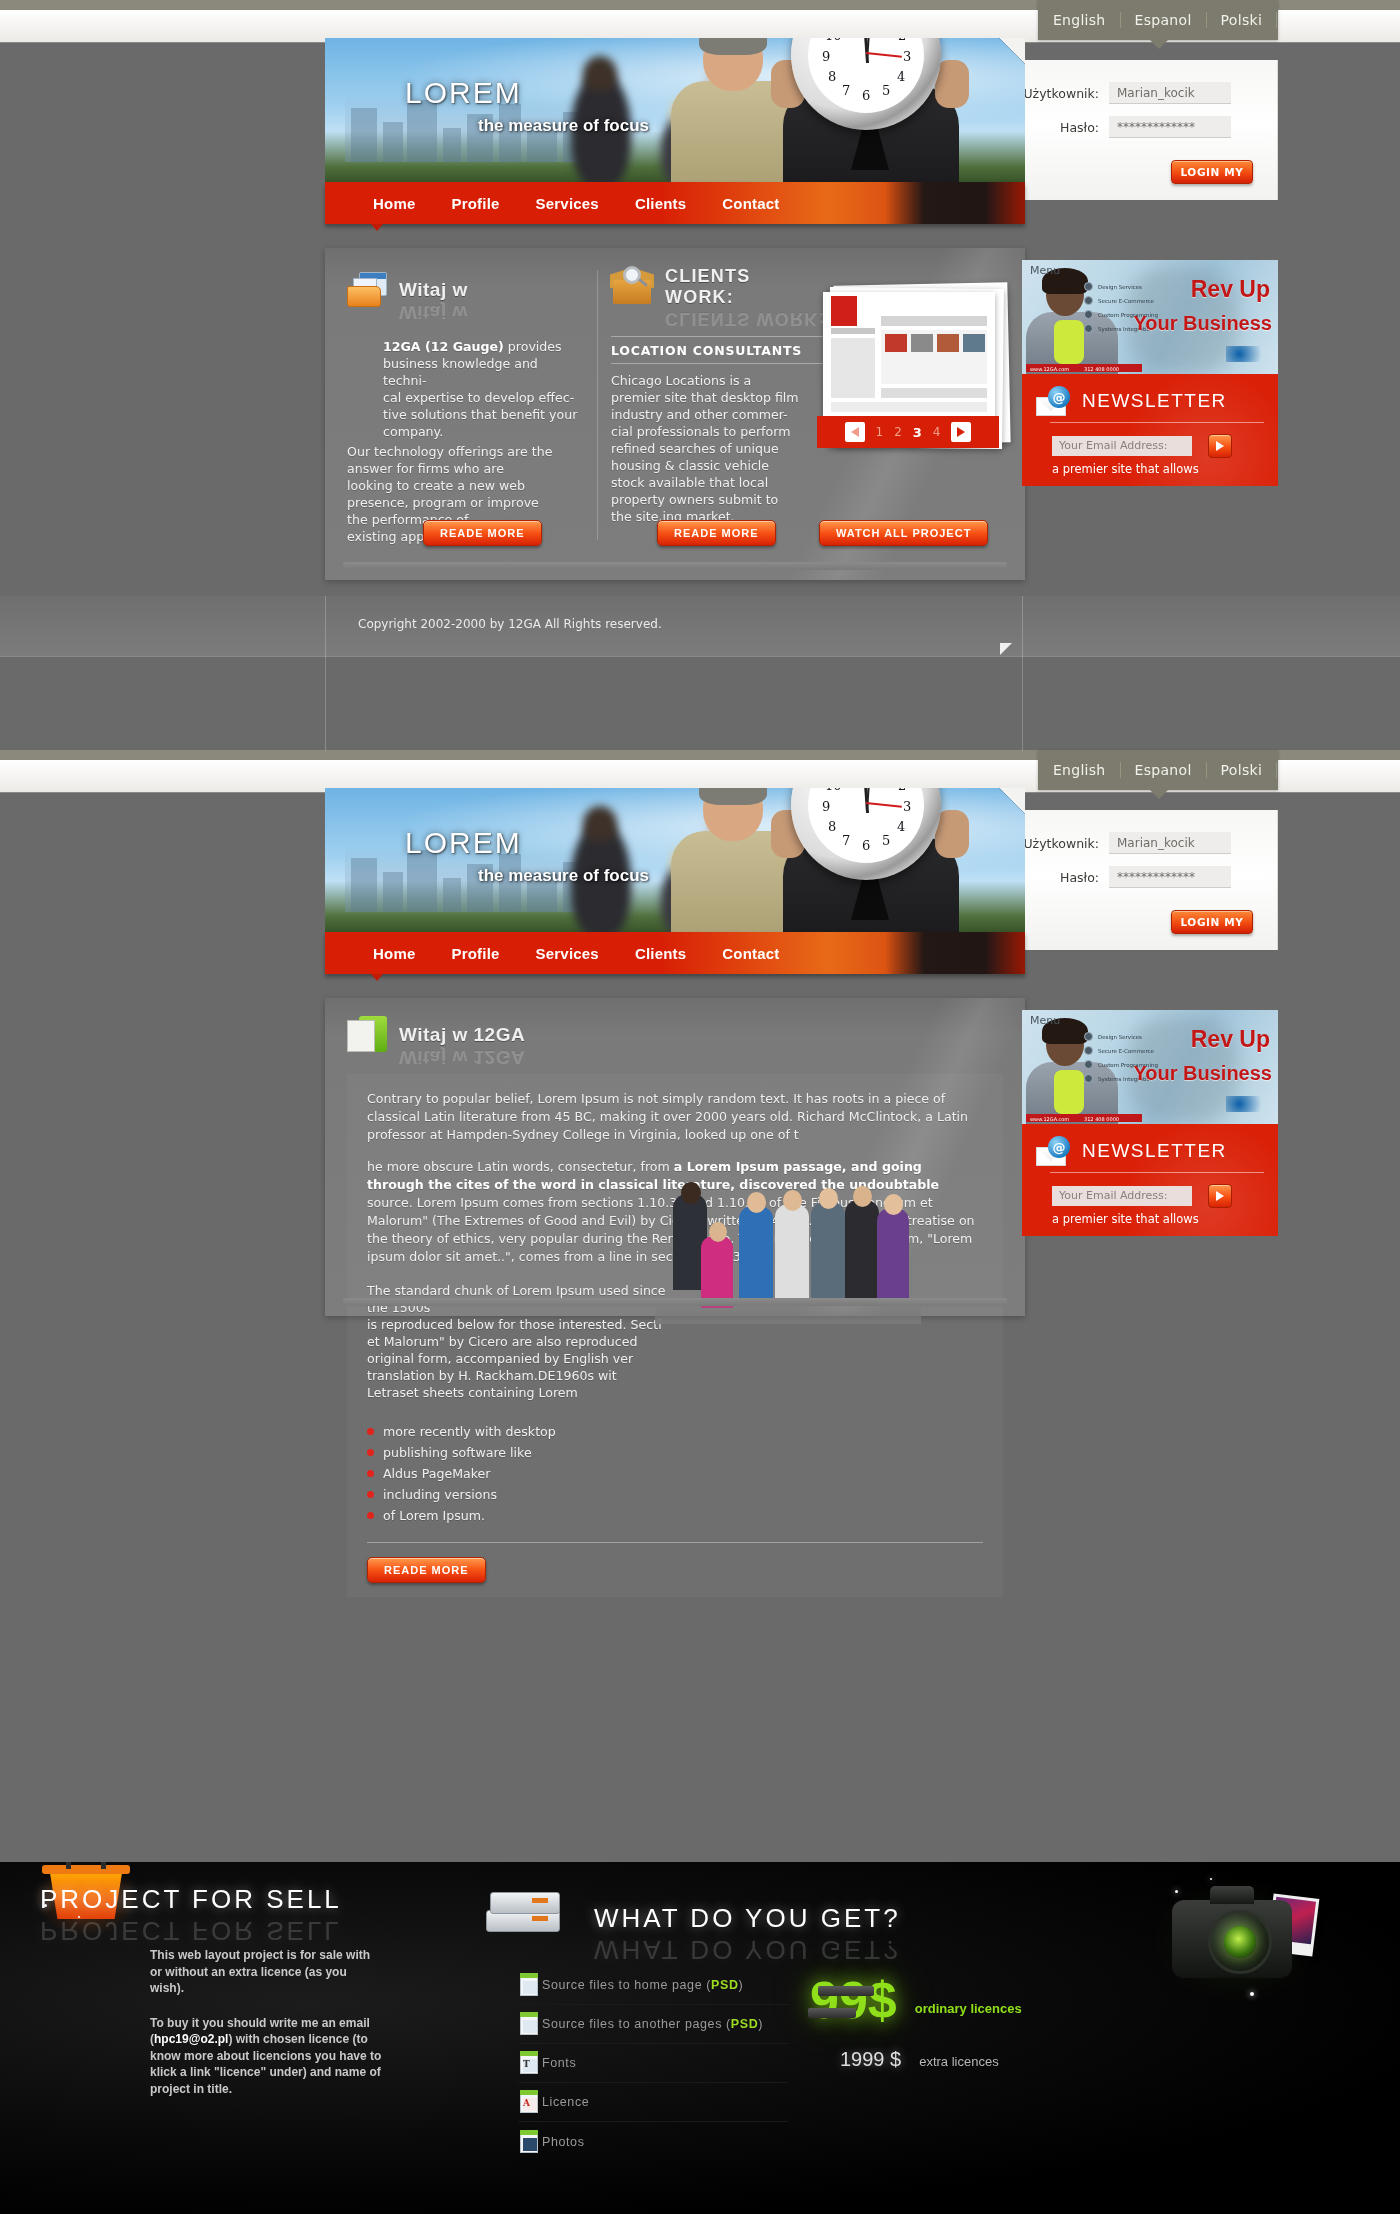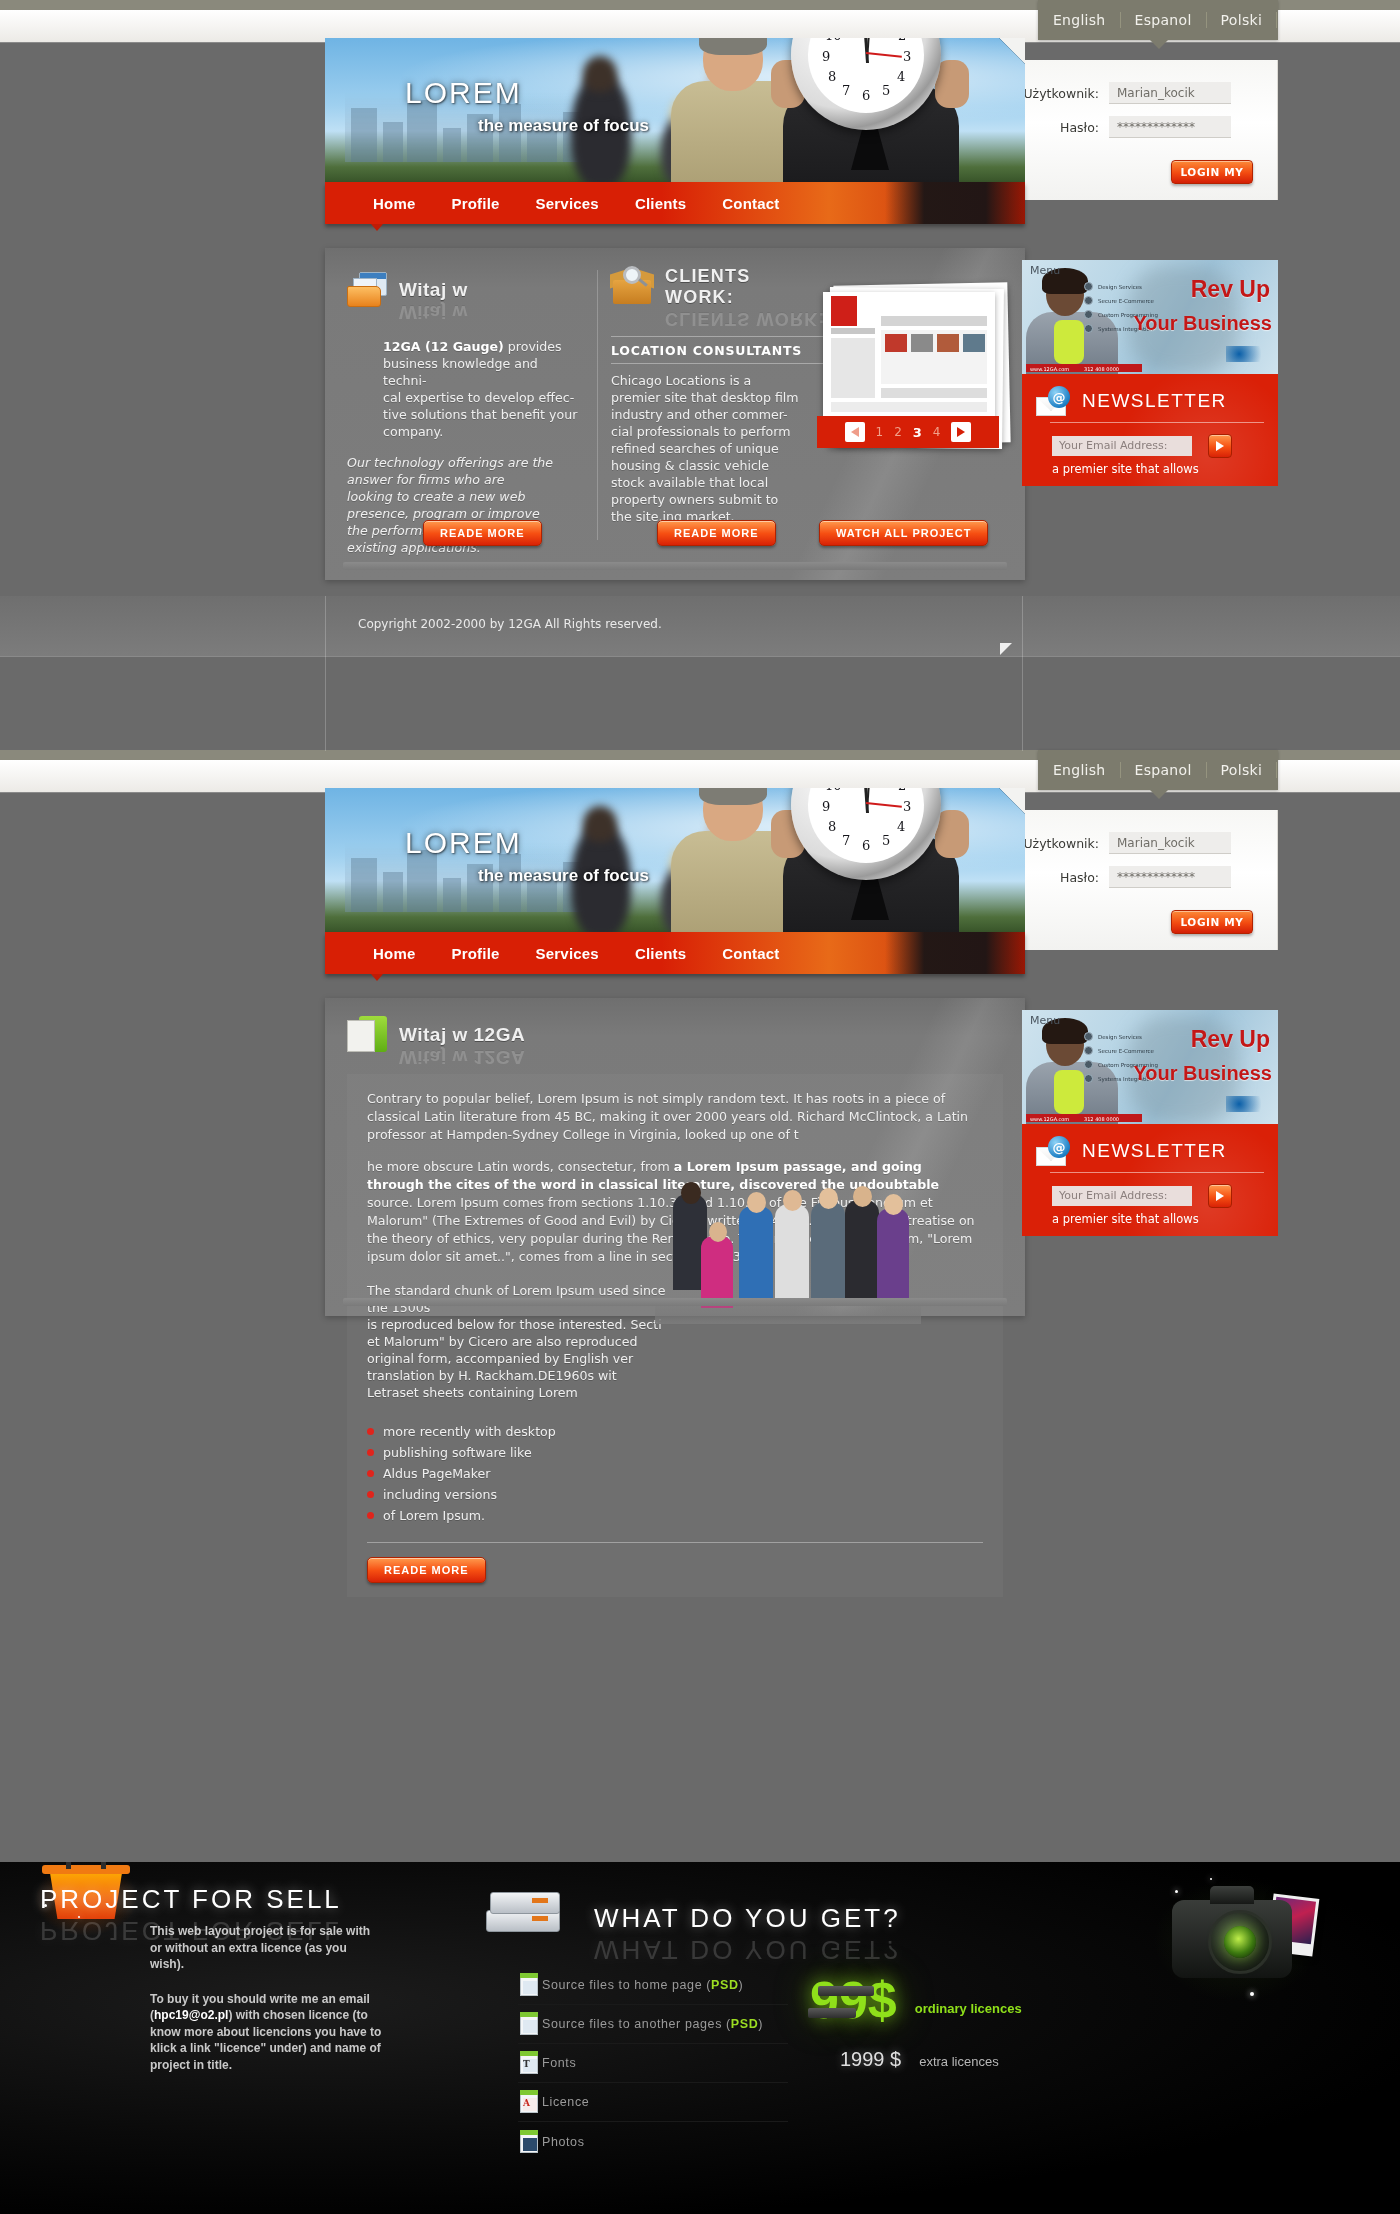--- a/index.html
+++ b/index.html
@@ -432,21 +432,21 @@
             <span class="fold"></span>
         </span>
         <span class="t reflect" data-refl="Witaj w">Witaj w</span>
       </div>
       <div class="btext" style="margin-top:30px;margin-left:36px;">
         <b>12GA (12 Gauge)</b><span> provides business knowledge and techni-</span><br>
         <span>cal expertise to develop effec-</span><br>
         <span>tive solutions that benefit your</span><br>
         <span>company.</span>
       </div>
-      <div class="btext" style="margin-top:14px;font-style:italic;">
+      <div class="btext" style="margin-top:3px;">
         <span>Our technology offerings are the</span><br>
         <span>answer for firms who are</span><br>
         <span>looking to create a new web</span><br>
         <span>presence, program or improve</span><br>
         <span>the performance of</span><br>
         <span>existing applications.</span>
       </div>
     </div>
     <div class="obtn" style="position:absolute;left:98px;top:272px;">READE MORE</div>
 
@@ -812,21 +812,21 @@
   <div class="col" style="left:40px;top:22px;width:420px;">
     <div style="display:flex;align-items:flex-end;gap:16px;">
       <span class="basket">
         <span class="glow"></span>
           <span class="body"></span>
           <span class="rim"></span>
           <span class="handle"></span>
       </span>
       <span class="bigttl reflect" data-refl="PROJECT FOR SELL" style="margin-bottom:8px;">PROJECT FOR SELL</span>
     </div>
-    <div class="blktext" style="margin-left:110px;width:230px;">This web layout project is for sale with or without an extra licence (as you wish).</div>
+    <div class="blktext" style="margin-top:24px;margin-left:110px;width:230px;">This web layout project is for sale with or without an extra licence (as you wish).</div>
     <div class="blktext" style="margin-top:18px;margin-left:110px;width:250px;">
       <span>To buy it you should write me an email (</span><b>hpc19@o2.pl</b><span>) with chosen licence (to know more about licencions you have to klick a link "licence" under) and name of project in title.</span>
     </div>
   </div>
 
   <div class="sparkle" style="left:44px;top:42px;width:3px;height:3px;"></div>
   <div class="sparkle" style="left:62px;top:28px;width:2px;height:2px;"></div>
   <div class="sparkle" style="left:78px;top:54px;width:2px;height:2px;"></div>
 
   <div class="col" style="left:486px;top:22px;width:470px;">

